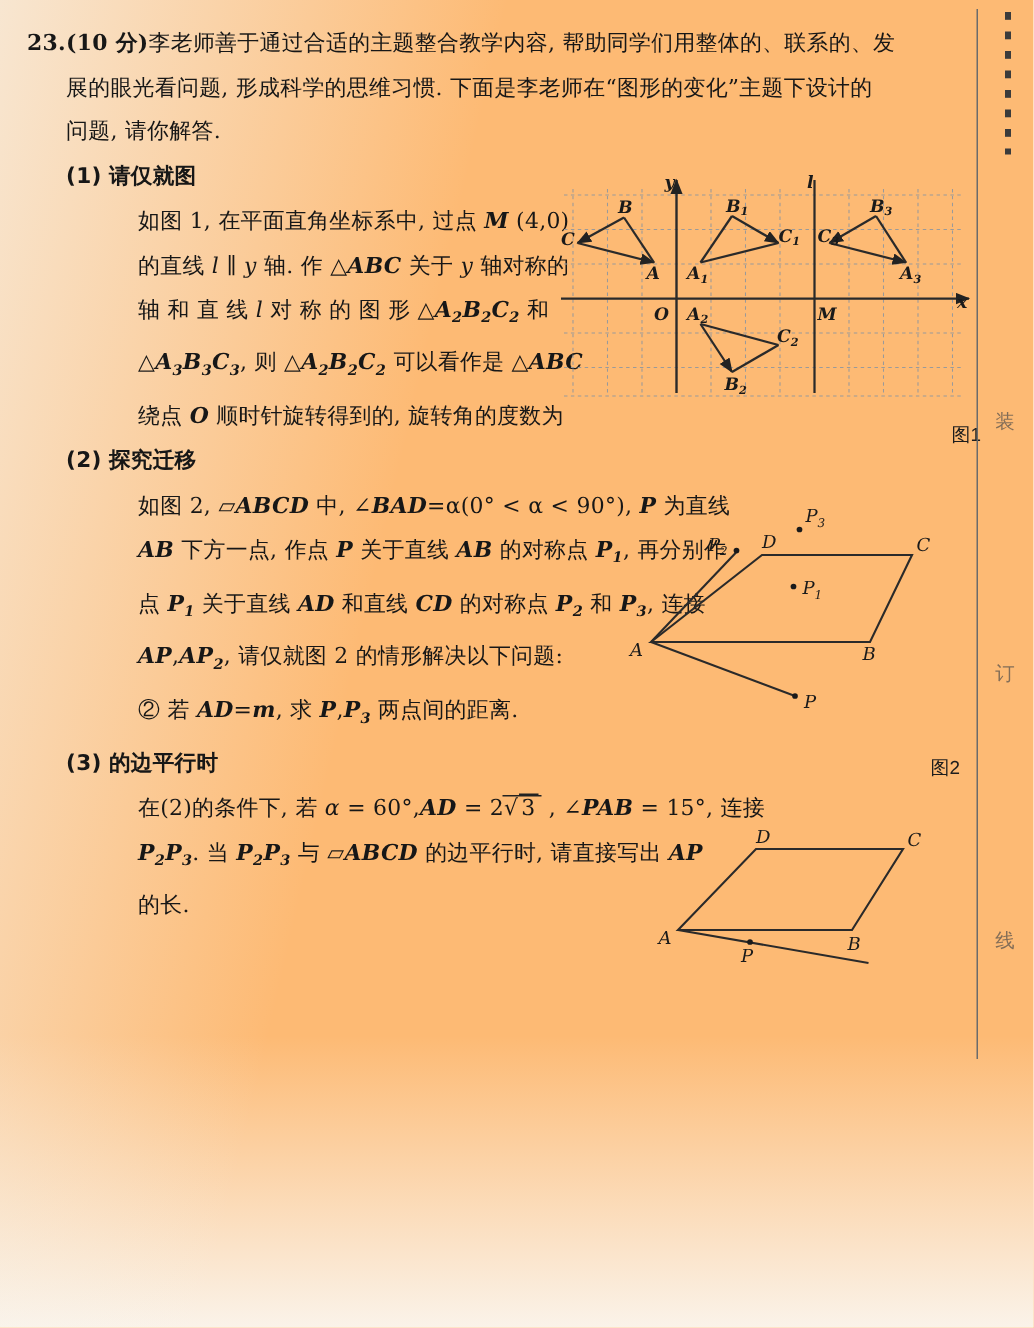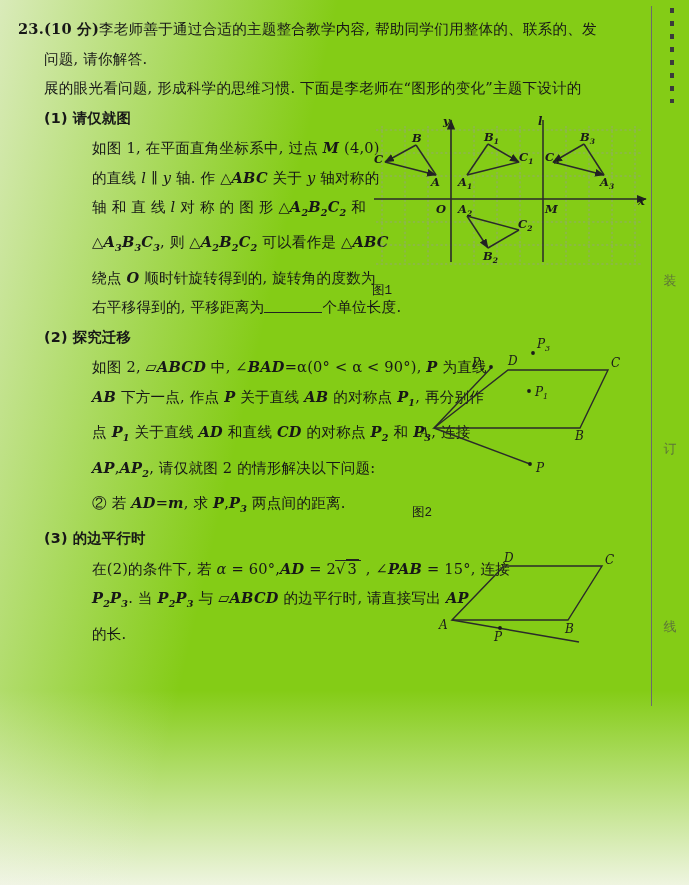--- a/index.html
+++ b/index.html
@@ -8,21 +8,21 @@
     background: #ffffff;
   }
   body {
     font-family: "DejaVu Serif", "Liberation Serif", serif;
     color: #1a1a1a;
   }
   #page {
     position: relative;
     width: 689px;
     height: 885px;
-    background: #84cc16;
+    background: #fdba74;
     overflow: hidden;
   }
 
   
   .paper-tint {
     position: absolute;
     left: 0; top: 0; right: 0; bottom: 0;
     background:
       linear-gradient(103deg, rgba(246,245,240,0.75) 0%, rgba(255,255,255,0) 38%),
       linear-gradient(0deg, rgba(250,249,246,0.9) 0%, rgba(255,255,255,0) 22%);
@@ -77,23 +77,23 @@
 
   
   .fig {
     position: absolute;
   }
   #fig1 { left: 372px; top: 112px; width: 282px; height: 180px; }
   #fig2 { left: 412px; top: 330px; width: 228px; height: 185px; }
   #fig3 { left: 438px; top: 538px; width: 205px; height: 145px; }
 
   .fig-cap {
-    text-align: left;
+    text-align: right;
     font-size: 12.6px;
-    font-family: Liberation Mono, monospace;
+    font-family: Liberation Sans, sans-serif;
     color: #1d1d1d;
     margin-top: 2px;
   }
   #fig1 .fig-cap { margin-top: 6px; }
 
   
   .bind-rule {
     position: absolute;
     left: 651px;
     top: 6px;
@@ -129,44 +129,41 @@
 
 <div id="page">
 
   <div class="paper-tint"></div>
 
   <div class="content">
 
     <div class="qline">
       <span class="qnum">23.</span><span class="qnum">(10 分)</span><span>李老师善于通过合适的主题整合教学内容, 帮助同学们用整体的、联系的、发</span>
     </div>
+    <div class="qline indent1">展的眼光看问题, 形成科学的思维习惯. 下面是李老师在“图形的变化”主题下设计的</div>
     <div class="qline indent1">问题, 请你解答.</div>
-    <div class="qline indent1">展的眼光看问题, 形成科学的思维习惯. 下面是李老师在“图形的变化”主题下设计的</div>
 
     <div class="qline indent1">
       <span class="sub-head">(1)</span>
       <span class="sub-head">请仅就图</span>
     </div>
     <div class="qline indent3">
       如图 1, 在平面直角坐标系中, 过点 <span class="mib">M</span> (4,0)
     </div>
     <div class="qline indent3">
       的直线 <span class="mi">l</span> ∥ <span class="mi">y</span> 轴. 作 △<span class="mib">ABC</span> 关于 <span class="mi">y</span> 轴对称的
     </div>
     <div class="qline indent3">
       轴 和 直 线 <span class="mi">l</span> 对 称 的 图 形 △<span class="mib">A</span><sub class="mib">2</sub><span class="mib">B</span><sub class="mib">2</sub><span class="mib">C</span><sub class="mib">2</sub> 和
     </div>
     <div class="qline indent3">
       △<span class="mib">A</span><sub class="mib">3</sub><span class="mib">B</span><sub class="mib">3</sub><span class="mib">C</span><sub class="mib">3</sub>, 则 △<span class="mib">A</span><sub class="mib">2</sub><span class="mib">B</span><sub class="mib">2</sub><span class="mib">C</span><sub class="mib">2</sub> 可以看作是 △<span class="mib">ABC</span>
     </div>
     <div class="qline indent3">
       绕点 <span class="mib">O</span> 顺时针旋转得到的, 旋转角的度数为
-    </div>
-    <div class="qline indent3">
-      右平移得到的, 平移距离为<span class="blank w58"></span>个单位长度.
     </div>
 
     <div class="qline indent1">
       <span class="sub-head">(2)</span>
       <span class="sub-head">探究迁移</span>
     </div>
     <div class="qline indent3">
       如图 2, ▱<span class="mib">ABCD</span> 中, ∠<span class="mib">BAD</span>=α(0° &lt; α &lt; 90°), <span class="mib">P</span> 为直线
     </div>
     <div class="qline indent3">

